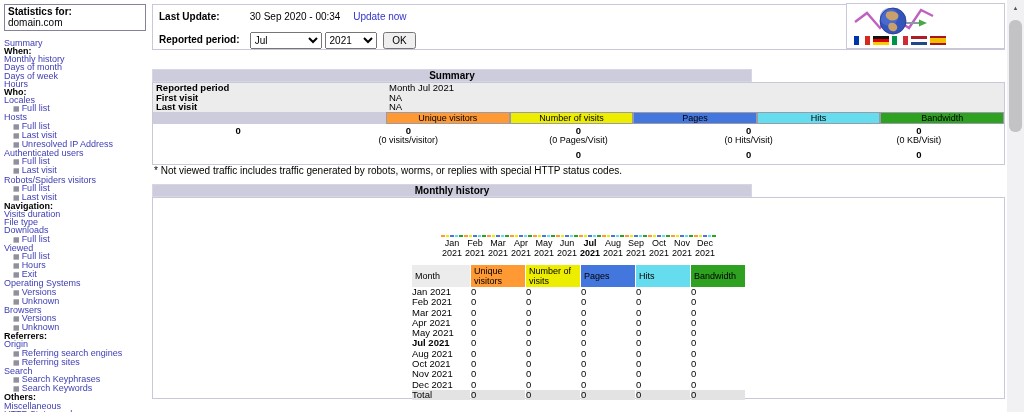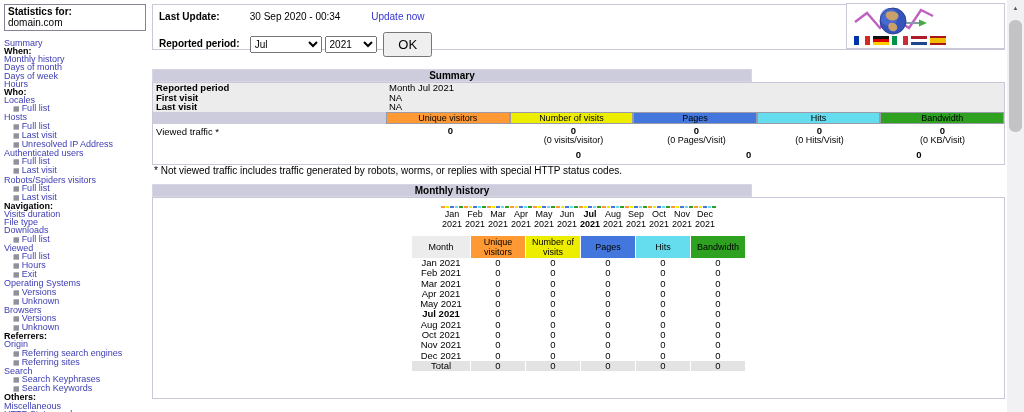--- a/index.html
+++ b/index.html
@@ -24,23 +24,23 @@
   .scroll-up { height:16px; text-align:center; font-size:6px; color:#555; line-height:16px; }
   .scroll-thumb { position:absolute; left:2px; top:20px; width:13px; height:112px; background:#c3c3c6; border-radius:6px; }
 
   
   .topbox { position:absolute; left:152px; top:4px; width:853px; height:46px; border:1px solid #C8C8D8; background:#fff; box-sizing:border-box; }
   .toprow { position:absolute; left:6px; font-size:10px; white-space:nowrap; }
   .toprow.r1 { top:6px; }
   .toprow.r2 { top:27px; }
   .tlabel { display:inline-block; width:88px; font-weight:bold; }
   .tvalue { display:inline-block; }
-  .upd { margin-left:28px; color:#3333CC; }
+  .upd { margin-left:10px; color:#3333CC; }
   .psel { font-size:10px; height:17px; vertical-align:middle; }
-  .okbtn { font-size:13px; height:25px; padding:0 13px; vertical-align:middle; margin-left:4px; }
+  .okbtn { font-size:10px; height:17px; padding:0 7px; vertical-align:middle; margin-left:4px; }
 
   .logobox { position:absolute; left:846px; top:3px; width:159px; height:46px; border:1px solid #C8C8D8; background:#fff; box-sizing:border-box; }
   .logobox svg { position:absolute; left:6px; top:2px; }
   .flags { position:absolute; left:7px; top:32px; display:flex; gap:3px; }
   .flag { width:16px; height:9px; display:inline-block; }
   .flag-france      { background:linear-gradient(90deg,#0035A9 33.3%,#fff 33.3% 66.6%,#D8281E 66.6%); }
   .flag-germany     { background:linear-gradient(180deg,#111 33.3%,#D00 33.3% 66.6%,#FFCC00 66.6%); }
   .flag-italy       { background:linear-gradient(90deg,#009246 33.3%,#fff 33.3% 66.6%,#CE2B37 66.6%); }
   .flag-netherlands { background:linear-gradient(180deg,#AE1C28 33.3%,#fff 33.3% 66.6%,#21468B 66.6%); }
   .flag-spain       { background:linear-gradient(180deg,#AA151B 25%,#F1BF00 25% 75%,#AA151B 75%); }
@@ -65,28 +65,28 @@
   .vrow { height:23px; padding-top:2px; box-sizing:border-box; }
   .vrow .main { font-weight:bold; font-size:9.5px; line-height:10px; }
   .vrow .sub { font-size:9px; line-height:9px; }
   .nvrow { height:17px; line-height:15px; }
   .nvrow .dc { font-weight:bold; }
   .footnote { position:absolute; left:154px; top:165px; font-size:10px; }
 
   
   .monthly-box { position:absolute; left:152px; top:197px; width:853px; height:202px; border:1px solid #C8C8D8; background:#fff; box-sizing:border-box; }
   .chart { margin-top:7px; display:flex; justify-content:center; }
-  .month-g { width:23px; text-align:center; }
+  .month-g { width:23px; text-align:center;margin-top:29px; }
   .bars { display:flex; justify-content:center; align-items:flex-end; height:3px; }
   .stub { width:3.6px; height:2px; margin-right:1px; }
   .stub:last-child { margin-right:0; }
   .mlab { font-size:9px; line-height:9.5px; margin-top:2px; }
   .mlab.cur { font-weight:bold; }
 
-  .mtable { margin:7px auto 12px auto; border-collapse:separate; border-spacing:1px 0; font-size:9px; text-align:center; }
+  .mtable { margin:7px auto 12px auto; border-collapse:separate; border-spacing:1px 0; font-size:9px; text-align:left; }
   .mtable th { font-weight:normal; height:22px; white-space:pre-line; line-height:10px; padding:0 3px; }
   .mtable th.mh-month { width:52px; background:#ECECEC; }
   .mtable td { height:10.3px; line-height:10.3px; padding:0; font-size:9.5px; }
   .mtable td.mcell { width:52px; }
   .mtable td.vcell { width:48px; }
   .mtable tr.current td.mcell { font-weight:bold; }
   .mtable tr.total td { background:#E3E3E3; }
 </style>
 </head>
 <body>
@@ -201,21 +201,20 @@
     </div>
     <div class="hdrrow">
       <div class="corner"></div>
     <div class="mh" style="background: rgb(255, 153, 51);">Unique visitors</div>
         <div class="mh" style="background: rgb(237, 237, 0);">Number of visits</div>
         <div class="mh" style="background: rgb(68, 119, 221);">Pages</div>
         <div class="mh" style="background: rgb(102, 221, 238);">Hits</div>
         <div class="mh" style="background: rgb(46, 161, 33);">Bandwidth</div>
       </div>
     <div class="datarow vrow">
-      <div class="dl">Viewed traffic *</div>
     <div class="dc">
           <div class="main">0</div>
         </div>
         <div class="dc">
           <div class="main">0</div>
           <div class="sub">(0 visits/visitor)</div>
         </div>
         <div class="dc">
           <div class="main">0</div>
           <div class="sub">(0 Pages/Visit)</div>

